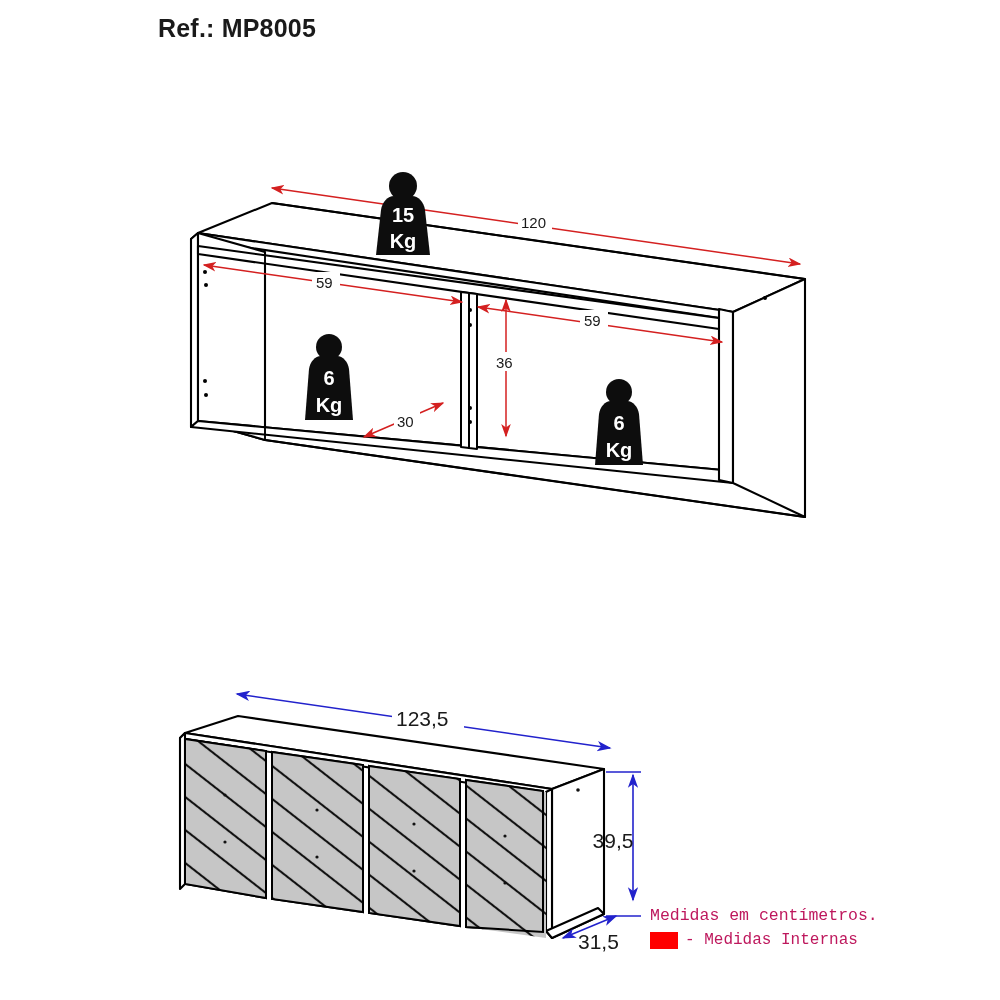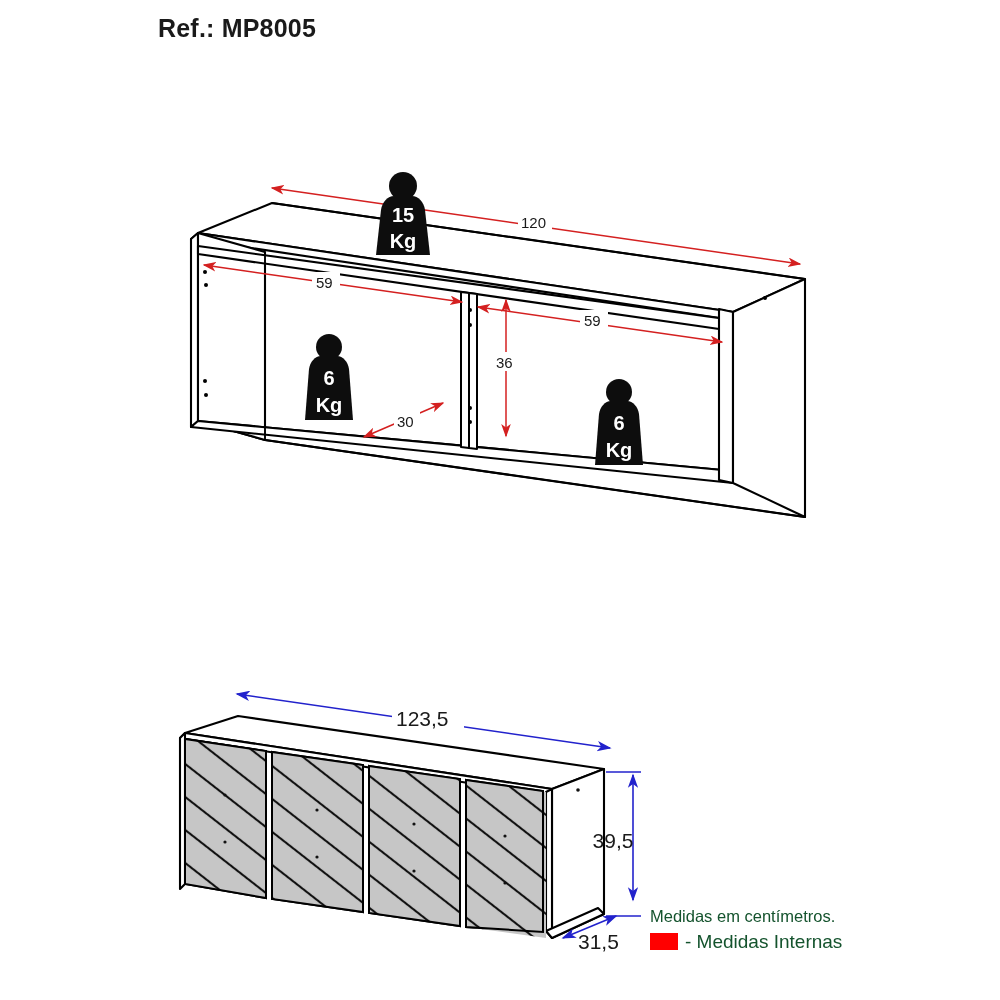--- a/index.html
+++ b/index.html
@@ -40,42 +40,43 @@
     height: 1000px;
     overflow: visible;
   }
   .legend {
     position: absolute;
     left: 650px;
     top: 908px;
     width: 340px;
     font-size: 16.5px;
     line-height: 1.0;
-    color: #14532d;
+    color: #be185d;
+    font-family: Liberation Mono, monospace;
   }
   .legend .note {
     margin: 0 0 7px 0;
     white-space: nowrap;
   }
   .legend-row {
     display: flex;
     align-items: center;
     margin-bottom: 6px;
     white-space: nowrap;
   }
   .swatch {
     width: 28px;
     height: 17px;
     margin-right: 7px;
     display: inline-block;
     flex: 0 0 auto;
   }
   .swatch-red { background: #ff0000; }
   .swatch-blue { background: #0000ff; }
-  .legend-label { font-size: 19px; }
+  .legend-label { font-size: 16px; }
   text { font-family: "Liberation Sans", sans-serif; }
   .dim-red-text { font-size: 15px; fill: #1a1a1a; }
   .dim-blue-text { font-size: 21px; fill: #1a1a1a; }
   .kg-text { fill: #ffffff; font-weight: bold; }
 </style>
 </head>
 <body>
 
 <div id="sheet">
 

